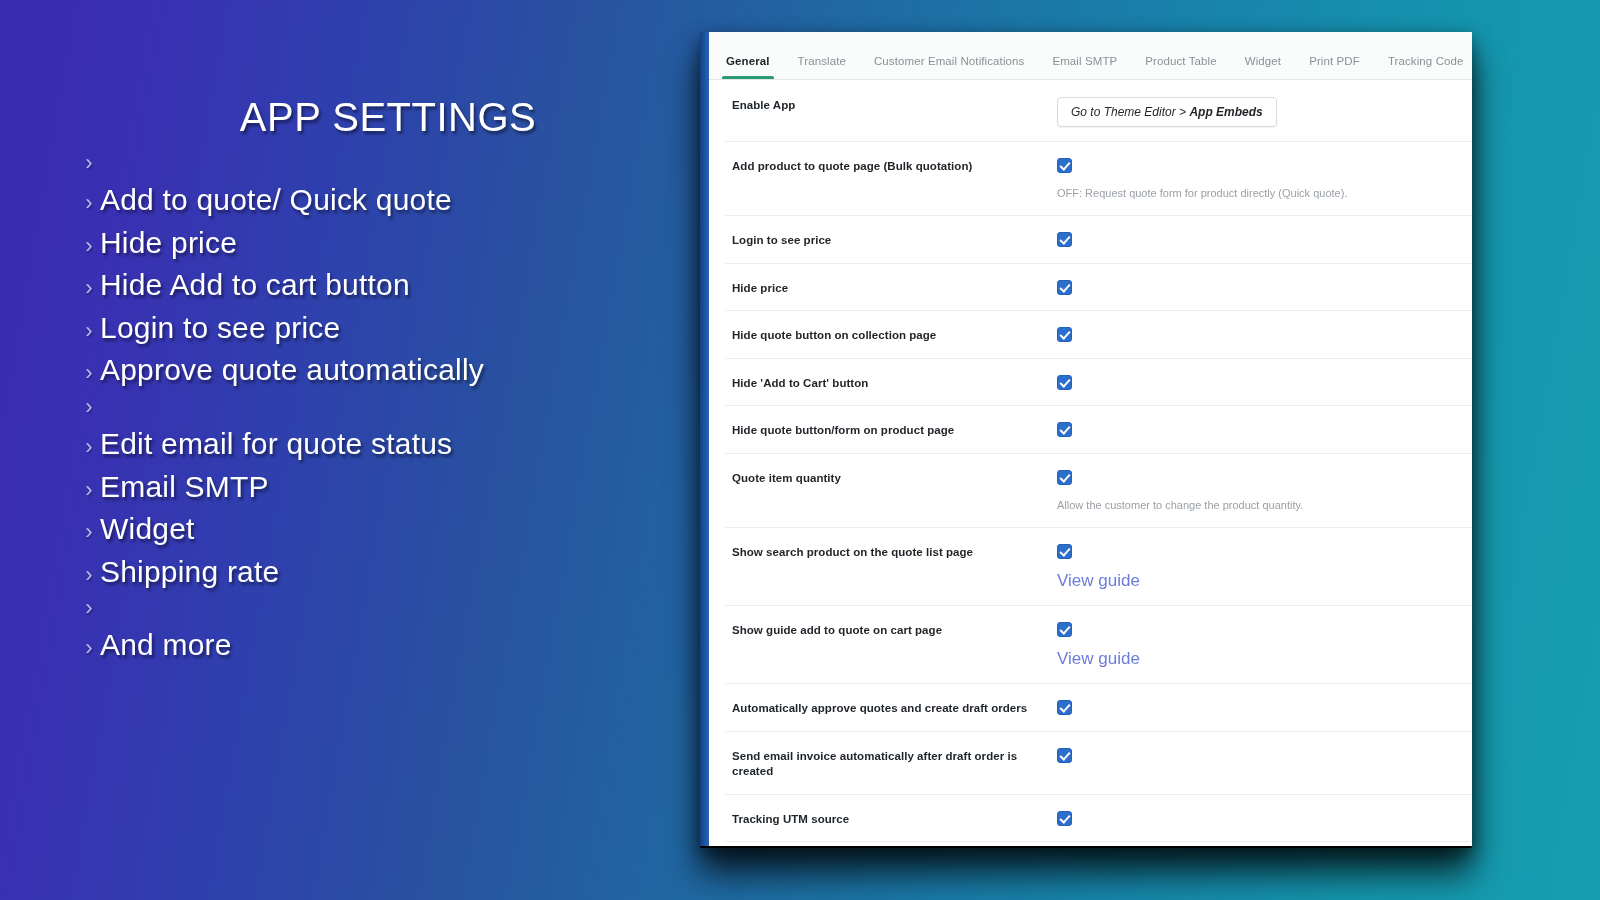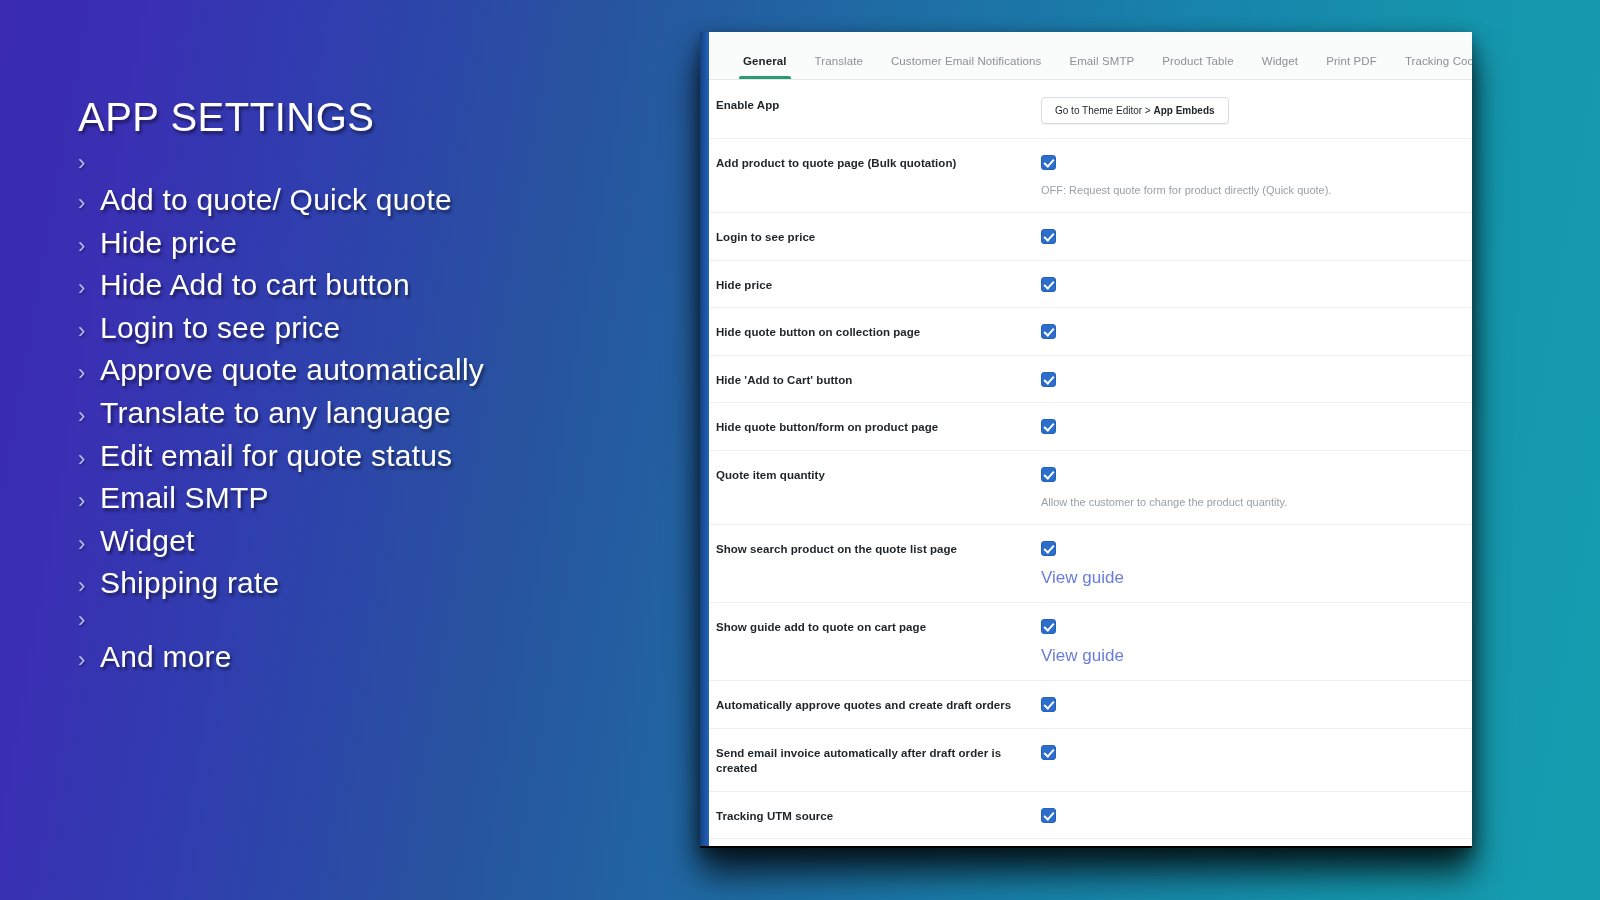--- a/index.html
+++ b/index.html
@@ -23,20 +23,21 @@
         #1596ae 85%,
         #169eb0 100%);
   }
 
   
   #promo {
     position:absolute;
     left:78px; top:96px;
     width:620px;
     color:#ffffff;
+    text-align:center;
   }
   #promo-title {
     font-size:40px;
     font-weight:400;
     letter-spacing:0.5px;
     line-height:1.05;
     margin-bottom:14px;
     text-shadow:2px 3px 3px rgba(0,0,0,0.45);
   }
   .promo-item {
@@ -86,21 +87,21 @@
   }
 
   #tabs {
     position:absolute;
     left:9px; right:0; top:0;
     height:48px;
     background:#fafbfb;
     border-bottom:1px solid #e4e6e8;
     display:flex;
     align-items:flex-end;
-    padding-left:20px;
+    padding-left:3px;
     justify-content:space-between;
   }
   .tab {
     position:relative;
     padding:0 14px 12px 14px;
     font-size:11.5px;
     color:#8b9197;
     white-space:nowrap;
     letter-spacing:.1px;
   }
@@ -119,20 +120,21 @@
     left:9px; right:0; top:49px; bottom:0;
     background:#ffffff;
     padding:0 0 0 0;
   }
   .row {
     position:relative;
     display:flex;
     align-items:flex-start;
     padding:16px 22px 14px 7px;
     border-bottom:1px solid #eceef0;
+    margin-left:16px;
   }
   .row:first-child { border-top:none; }
   .row-label {
     flex:0 0 325px;
     font-size:11.5px;
     font-weight:700;
     color:#1f2429;
     line-height:1.35;
     padding-top:1px;
     letter-spacing:.05px;
@@ -170,24 +172,25 @@
     color:#6a7ddb;
     text-decoration:none;
   }
 
   .theme-btn {
     display:inline-block;
     padding:7px 13px;
     border:1px solid #d7dbdf;
     border-radius:4px;
     background:#ffffff;
-    font-size:10px;
+    font-size:12px;
     color:#1f2429;
     box-shadow:0 1px 0 rgba(22,29,37,0.05);
     white-space:nowrap;
+    font-style:italic;
   }
   .theme-btn b { font-weight:700; }
   .theme-btn .light { font-weight:400; }
 </style>
 </head>
 <body>
 
 <div id="stage">
 
   <div id="promo">
@@ -211,21 +214,20 @@
         <div class="promo-item">
           <span class="promo-chev">›</span>
           <span class="promo-label">Login to see price</span>
         </div>
         <div class="promo-item">
           <span class="promo-chev">›</span>
           <span class="promo-label">Approve quote automatically</span>
         </div>
         <div class="promo-item">
           <span class="promo-chev">›</span>
-          <span class="promo-label">Translate to any language</span>
         </div>
         <div class="promo-item">
           <span class="promo-chev">›</span>
           <span class="promo-label">Edit email for quote status</span>
         </div>
         <div class="promo-item">
           <span class="promo-chev">›</span>
           <span class="promo-label">Email SMTP</span>
         </div>
         <div class="promo-item">

